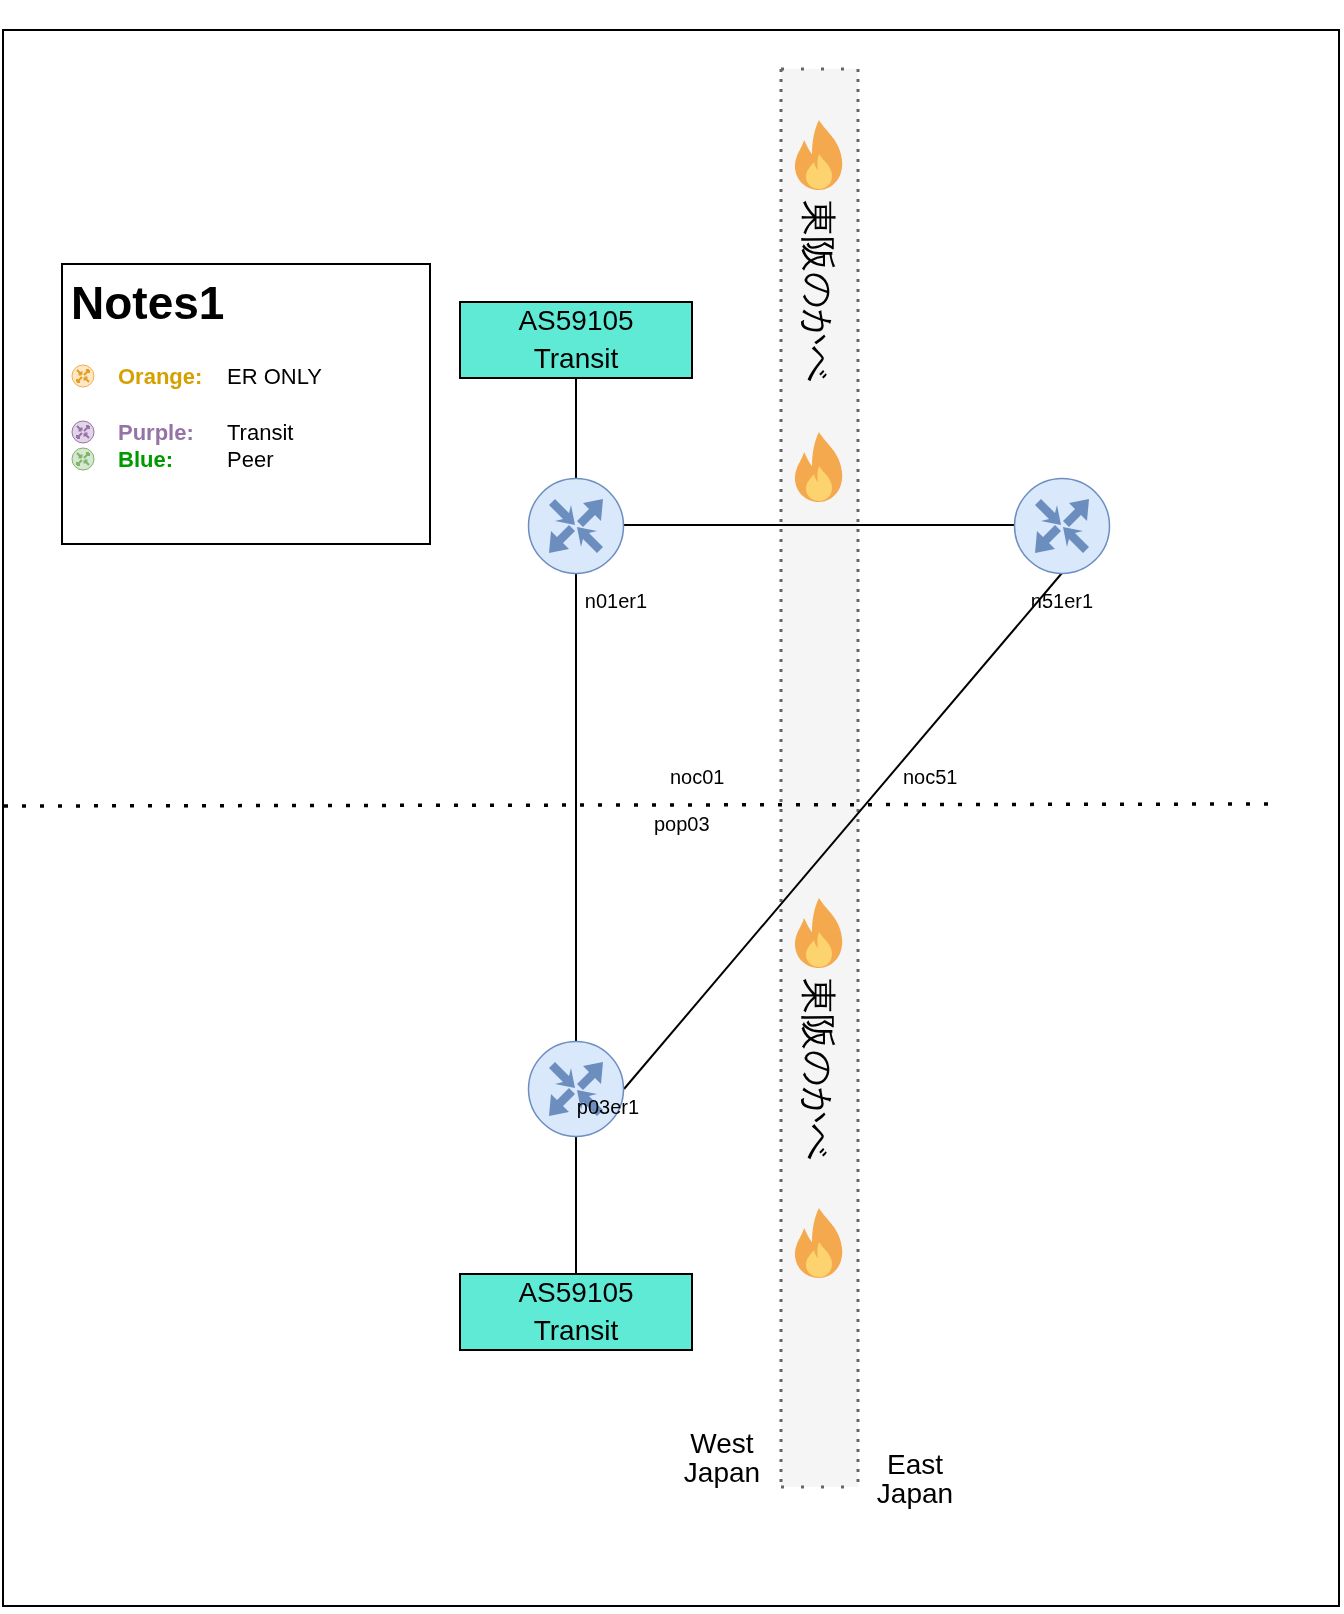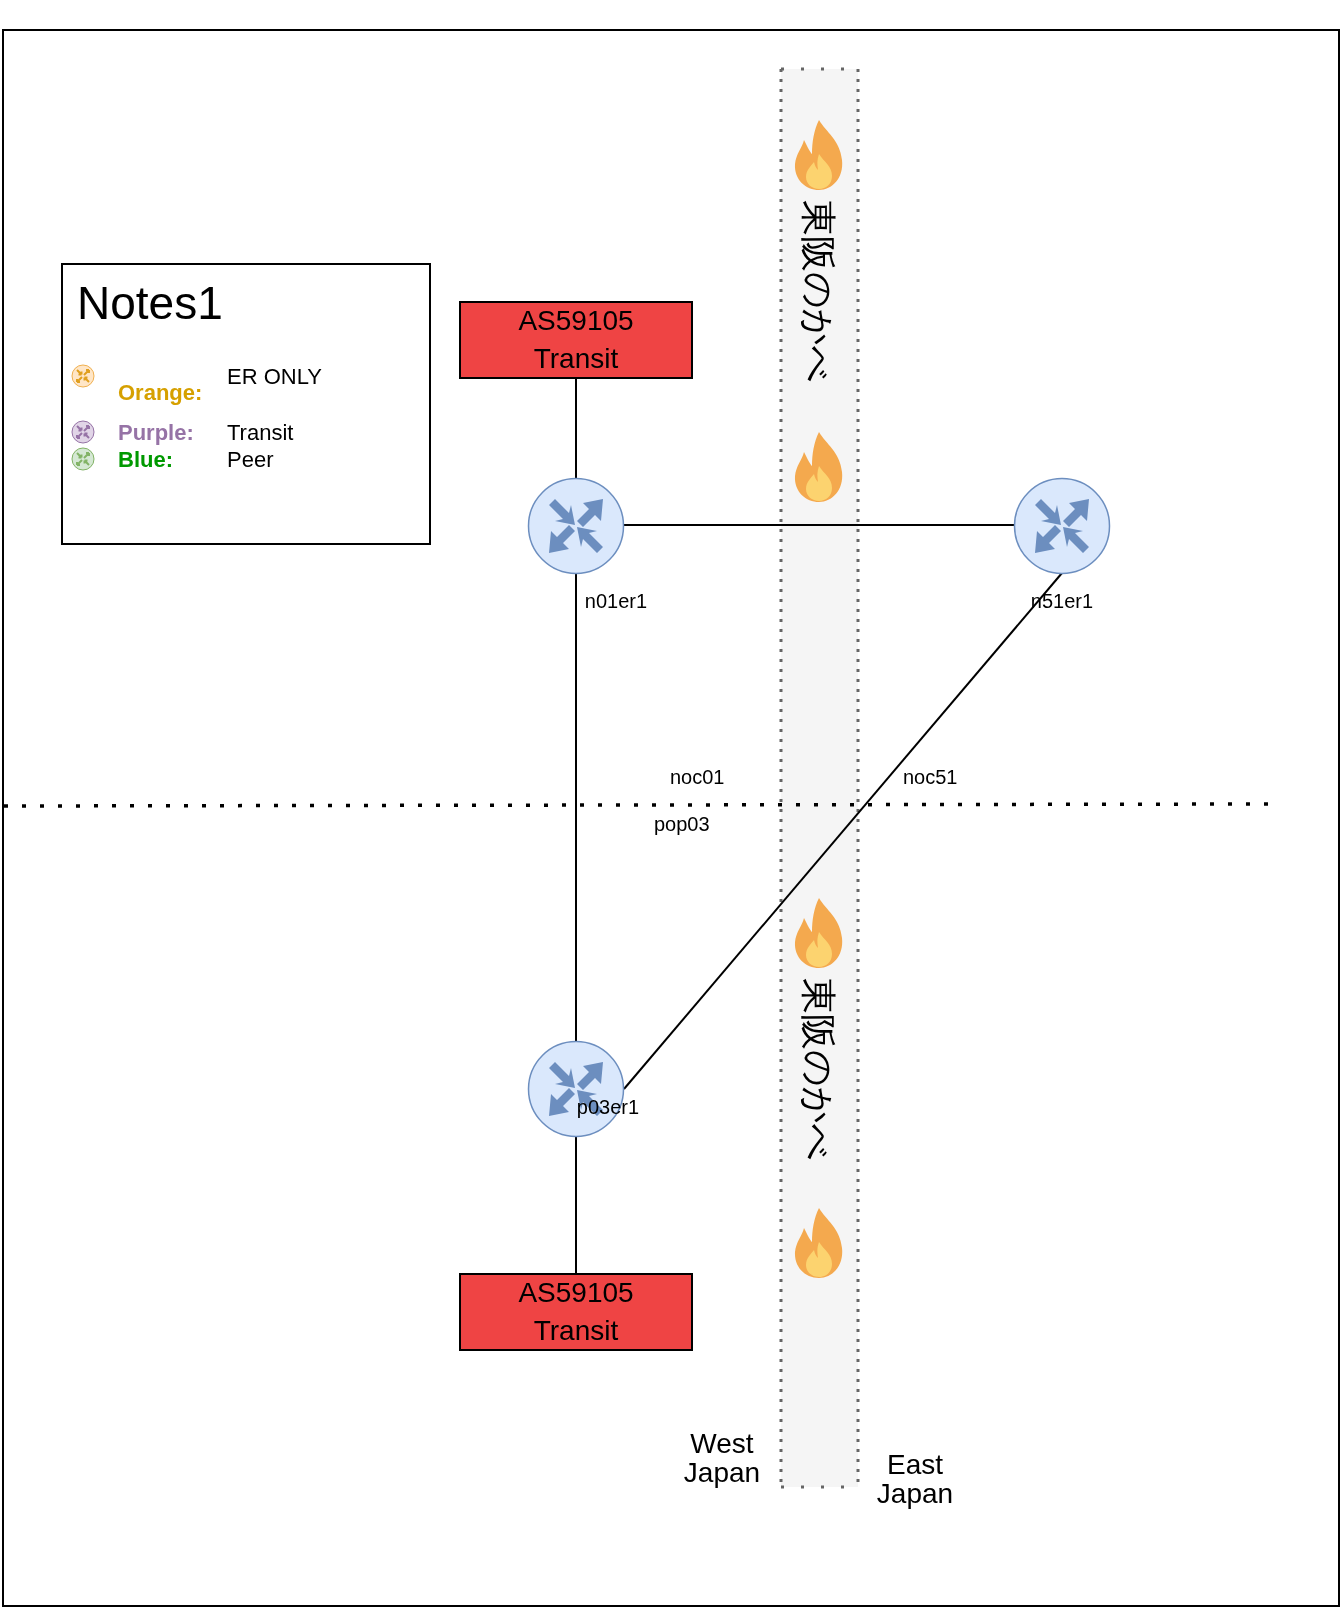--- a/index.html
+++ b/index.html
@@ -3,27 +3,27 @@
 <meta charset="utf-8">
 <style>
   html, body { margin: 0; padding: 0; background: #ffffff; }
   body { width: 1344px; height: 1614px; position: relative; overflow: hidden;
          font-family: "Liberation Sans", sans-serif; color: #000; }
   .frame { position: absolute; left: 2px; top: 29px; width: 1338px; height: 1578px;
            border: 2px solid #000; box-sizing: border-box; }
   svg.canvas { position: absolute; left: 0; top: 0; }
   .notes { position: absolute; left: 61px; top: 263px; width: 370px; height: 282px;
            border: 2px solid #000; box-sizing: border-box; background: #fff; }
-  .notes-title { position: absolute; left: 14px; top: 10px; font-size: 46px; font-weight: normal; line-height: 56px; }
+  .notes-title { position: absolute; left: 8px; top: 10px; font-size: 46px; font-weight: bold; line-height: 56px; }
   .legend-row { position: absolute; left: 8px; height: 26px; width: 350px; }
   .legend-icon { position: absolute; left: 0; top: 0; width: 24px; height: 24px; }
   .legend-color { position: absolute; left: 47px; top: 0; font-size: 22px; font-weight: bold; line-height: 26px; }
   .legend-desc { position: absolute; left: 156px; top: 0; font-size: 22px; line-height: 26px; }
   .as-box { position: absolute; width: 234px; height: 78px; border: 2px solid #000; box-sizing: border-box;
-            background: #ef4444; display: flex; flex-direction: column; align-items: center; justify-content: center;
+            background: #5eead4; display: flex; flex-direction: column; align-items: center; justify-content: center;
             font-size: 28px; line-height: 38px; }
   .node-label { position: absolute; font-size: 20px; line-height: 24px; transform: translateX(-50%); white-space: nowrap; }
   .zone-label { position: absolute; font-size: 20px; line-height: 24px; white-space: nowrap; }
   .region-label { position: absolute; font-size: 28px; line-height: 29px; text-align: center; width: 90px; }
   .wall-text { position: absolute; left: 818px; font-size: 36px; line-height: 40px; white-space: nowrap;
                transform-origin: 0 0; transform: rotate(90deg); }
   .fire { position: absolute; width: 58px; height: 74px; }
 </style>
 </head>
 <body>
@@ -77,21 +77,21 @@
   <div class="legend-row" style="top:99px;">
     <svg class="legend-icon" viewBox="0 0 24 24">
       <circle cx="12" cy="12" r="11" fill="#ffe6c7" stroke="#f0b050" stroke-width="1"></circle>
       <g stroke="#e0a020" stroke-width="2" fill="none">
         <path d="M6 6 L10.5 10.5 M10.5 10.5 L10.5 7.5 M10.5 10.5 L7.5 10.5"></path>
         <path d="M13 11 L18 6 M18 6 L15 6 M18 6 L18 9"></path>
         <path d="M11 13 L6 18 M6 18 L9 18 M6 18 L6 15"></path>
         <path d="M18 18 L13.5 13.5 M13.5 13.5 L16.5 13.5 M13.5 13.5 L13.5 16.5"></path>
       </g>
     </svg>
-    <span class="legend-color" style="color:#d6a000;margin-top:16px;">Orange:</span>
+    <span class="legend-color" style="color:#d6a000;">Orange:</span>
     <span class="legend-desc">ER ONLY</span>
   </div>
   <div class="legend-row" style="top:155px;text-decoration:underline;">
     <svg class="legend-icon" viewBox="0 0 24 24">
       <circle cx="12" cy="12" r="11" fill="#e1d5e7" stroke="#9673a6" stroke-width="1"></circle>
       <g stroke="#9673a6" stroke-width="2" fill="none">
         <path d="M6 6 L10.5 10.5 M10.5 10.5 L10.5 7.5 M10.5 10.5 L7.5 10.5"></path>
         <path d="M13 11 L18 6 M18 6 L15 6 M18 6 L18 9"></path>
         <path d="M11 13 L6 18 M6 18 L9 18 M6 18 L6 15"></path>
         <path d="M18 18 L13.5 13.5 M13.5 13.5 L16.5 13.5 M13.5 13.5 L13.5 16.5"></path>

